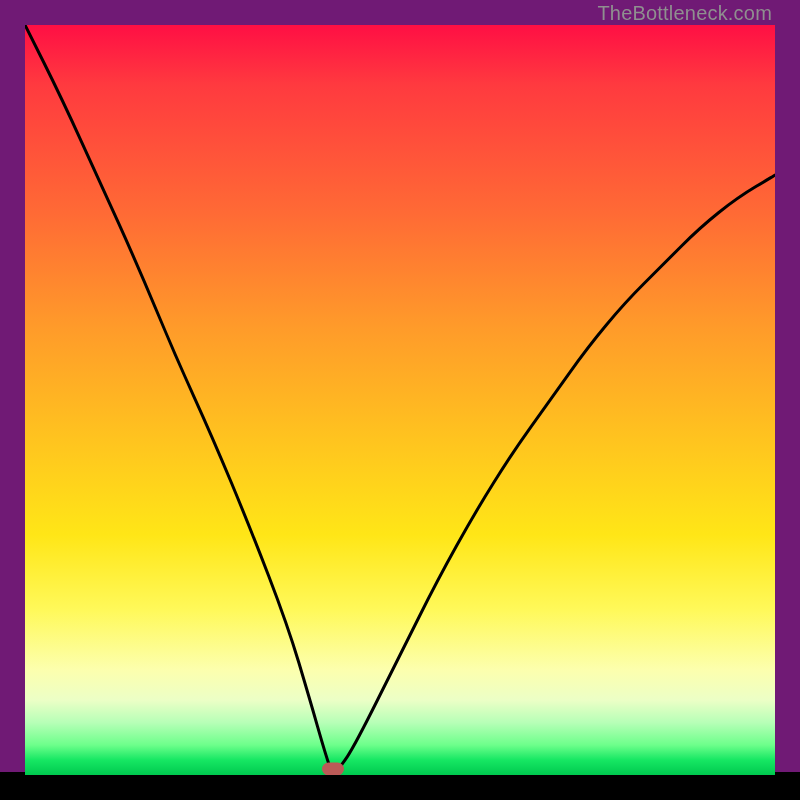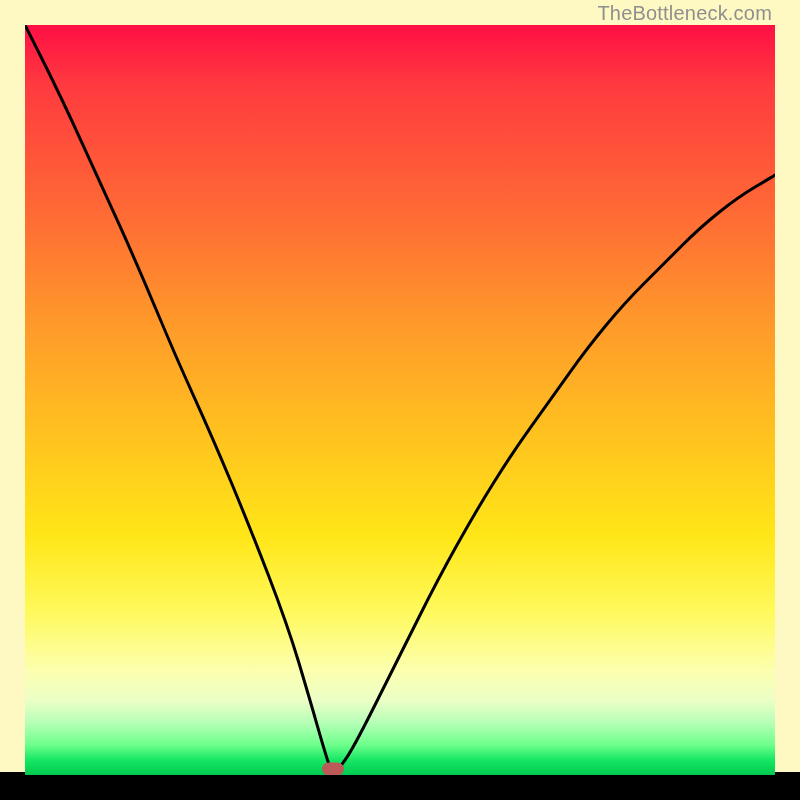--- a/index.html
+++ b/index.html
@@ -8,21 +8,21 @@
     width: 800px;
     height: 800px;
     overflow: hidden;
     background: #000;
     font-family: Arial, Helvetica, sans-serif;
   }
   .frame {
     position: relative;
     width: 800px;
     height: 772px;
-    background: #fef9c3;
+    background: #701a75;
   }
   .plot-area {
     position: absolute;
     left: 25px;
     top: 25px;
     width: 750px;
     height: 750px;
     overflow: hidden;
     
     background: linear-gradient(

